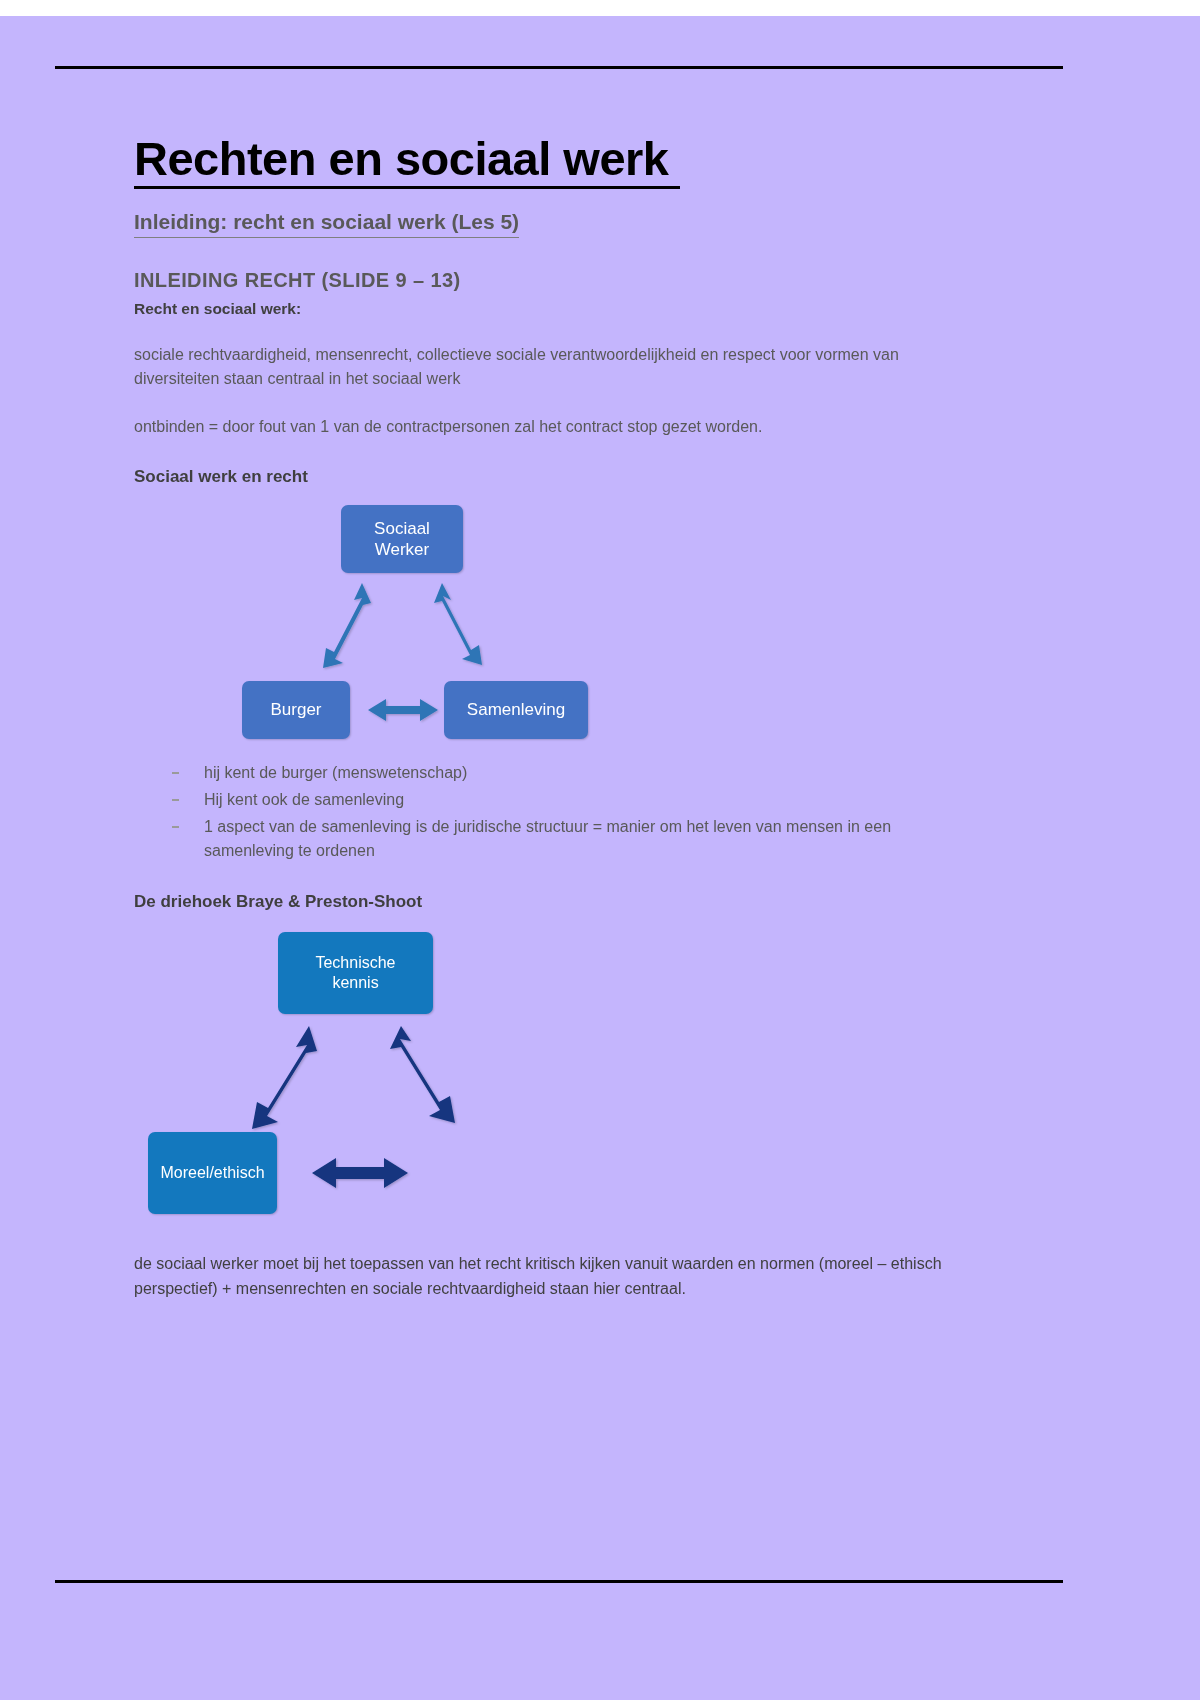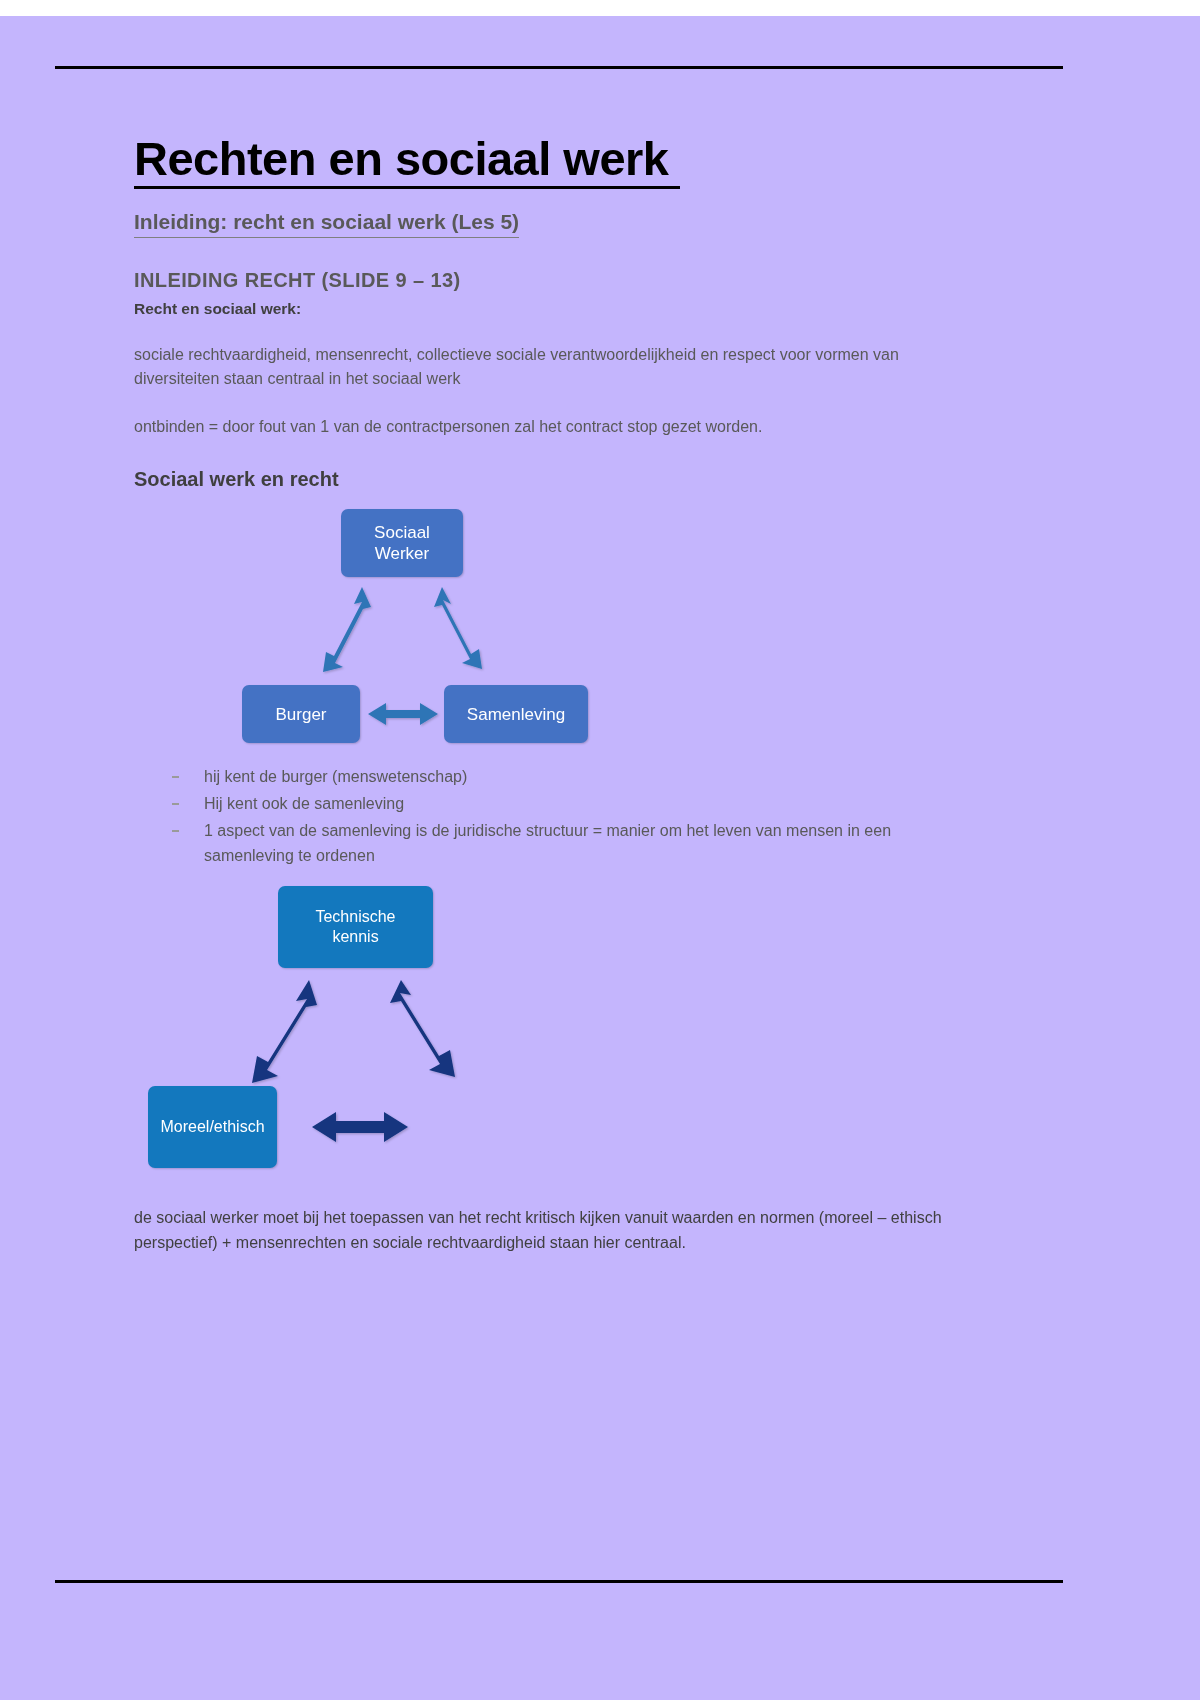--- a/index.html
+++ b/index.html
@@ -83,21 +83,21 @@
     line-height: 1.4;
   }
   p.body-text {
     font-size: 16px;
     color: #595959;
     line-height: 1.5;
     margin: 24px 0 0 0;
     max-width: 800px;
   }
   .bold-sub {
-    font-size: 20px;
+    font-size: 17px;
     font-weight: bold;
     color: #3f3f3f;
     margin: 26px 0 0 0;
     line-height: 1.4;
   }
 
   
   ul.dash-list {
     list-style: none;
     margin: 8px 0 0 0;
@@ -135,21 +135,21 @@
     color: #ffffff;
     font-size: 17px;
     line-height: 1.25;
     display: flex;
     align-items: center;
     justify-content: center;
     text-align: center;
     box-shadow: 1px 1px 2px rgba(0,0,0,0.18);
   }
   .d1-top  { left: 137px; top: 2px;   width: 122px; height: 68px; }
-  .d1-left { left: 38px;  top: 178px; width: 118px; height: 58px; }
+  .d1-left { left: 38px;  top: 178px; width: 108px; height: 58px; }
   .d1-right{ left: 240px; top: 178px; width: 144px; height: 58px; }
   .d1-svg {
     position: absolute;
     left: 0; top: 0;
     width: 400px; height: 250px;
   }
 
   
   .diagram2 {
     position: relative;
@@ -247,20 +247,21 @@
       <div class="d1-box d1-left">Burger</div>
       <div class="d1-box d1-right">Samenleving</div>
     </div>
 
     <ul class="dash-list">
       <li>hij kent de burger (menswetenschap)</li>
       <li>Hij kent ook de samenleving</li>
       <li>1 aspect van de samenleving is de juridische structuur = manier om het leven van mensen in een samenleving te ordenen</li>
     </ul>
 
+    <div class="bold-sub">De driehoek Braye &amp; Preston-Shoot</div>
 
     <div class="diagram2">
       <svg class="d2-svg" viewBox="0 0 440 300">
         <defs>
           <filter id="sh2" x="-30%" y="-30%" width="170%" height="170%">
             <feDropShadow dx="1.2" dy="1.2" stdDeviation="1" flood-color="#000" flood-opacity="0.22"></feDropShadow>
           </filter>
         </defs>
 
         <g filter="url(#sh2)">

